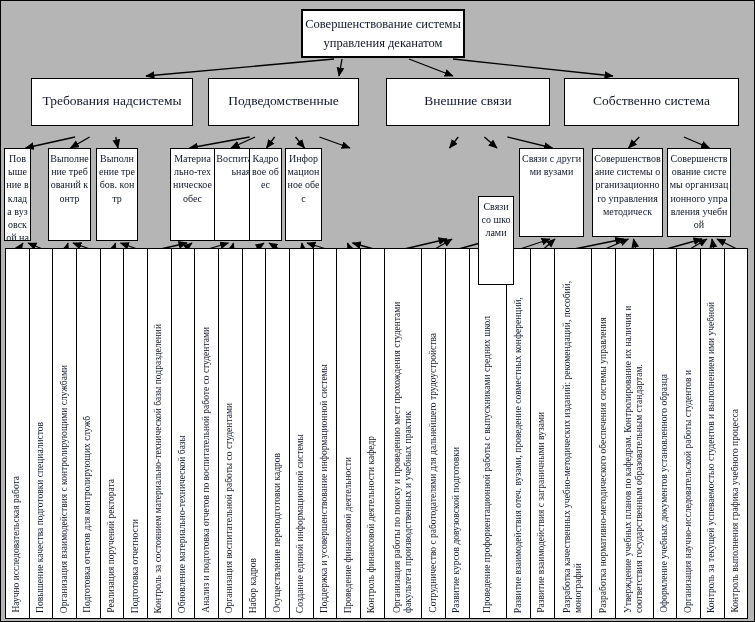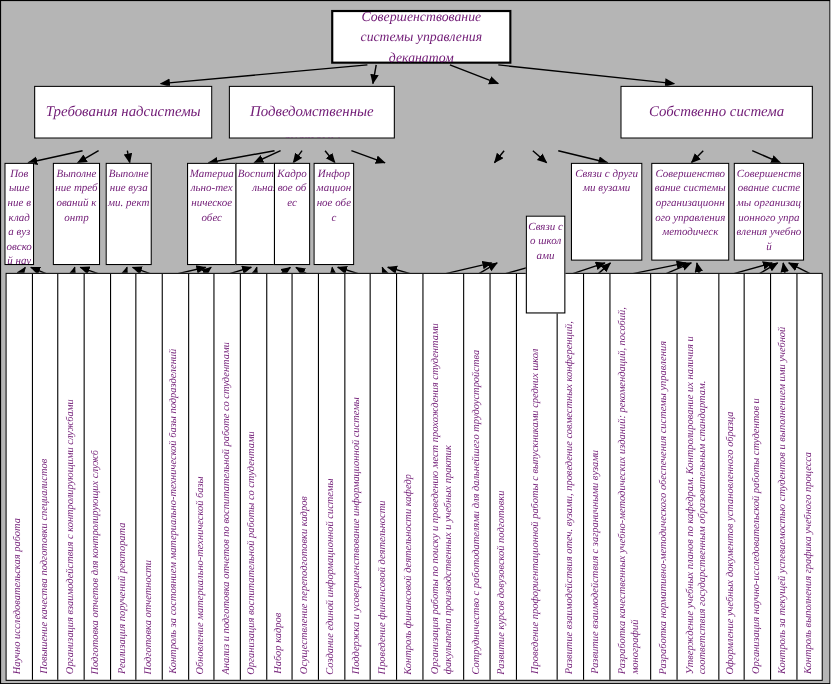--- a/index.html
+++ b/index.html
@@ -1,21 +1,20 @@
 <!DOCTYPE html>
 <html><head>
 <meta charset="utf-8">
 <style>
   html,body{margin:0;padding:0;background:#fff;}
   #diagram{
     position:relative;width:755px;height:622px;
     background:#b5b5b5;border:1px solid #000;box-sizing:border-box;
-    font-family:"Liberation Serif","DejaVu Serif",serif;color:#701a75;
+    font-family:"Liberation Serif","DejaVu Serif",serif;color:#0f172a;
     overflow:hidden;
-    font-style:italic;
   }
   .box{position:absolute;background:#fff;border:1px solid #000;box-sizing:border-box;z-index:10;}
   .topbox{
     left:300px;top:8px;width:164px;height:49px;border-width:2px;
     display:flex;align-items:center;justify-content:center;text-align:center;
     font-size:12.5px;line-height:1.45;padding:2px;
   }
   .l2box{
     top:77px;height:48px;text-align:center;font-size:13.5px;
     padding-top:9px;line-height:1.9;overflow:hidden;
@@ -47,20 +46,23 @@
   <div class="box topbox">
     <span>Совершенствование системы управления деканатом</span>
   </div>
 
   <div class="box l2box" style="left:30px;width:162px">
     <span>Требования надсистемы</span>
   </div>
   <div class="box l2box" style="left:207px;width:151px">
     <span>Подведомственные системы</span>
   </div>
+  <div class="box l2box" style="left:385px;width:164px">
+    <span>Внешние связи</span>
+  </div>
   <div class="box l2box" style="left:563px;width:175px">
     <span>Собственно система</span>
   </div>
 
   <div id="table">
       <div class="col" style="flex: 1 1 0px;">
         <div class="col-text">Научно исследовательская работа</div>
       </div>
       <div class="col" style="flex: 1 1 0px;">
         <div class="col-text">Повышение качества подготовки специалистов</div>
@@ -142,21 +144,21 @@
       </div>
       <div class="col" style="flex: 1 1 0px;">
         <div class="col-text">Контроль за текущей успеваемостью студентов и выполнением ими учебной</div>
       </div>
       <div class="col" style="flex: 1 1 0px;">
         <div class="col-text">Контроль выполнения графика учебного процесса</div>
       </div>
     </div>
 <div class="box l3box" style="left: 3px; width: 27px; height: 93px;"><span>Повышение вклада вузовской науки в развит</span></div>
     <div class="box l3box" style="left: 47px; width: 43px; height: 93px;"><span>Выполнение требований контр</span></div>
-    <div class="box l3box" style="left: 95px; width: 42px; height: 93px;"><span>Выполнение вузами. рект</span></div>
+    <div class="box l3box" style="left: 95px; width: 42px; height: 93px;"><span>Выполнение требов. контр</span></div>
     <div class="box l3box" style="left: 169px; width: 45px; height: 93px;"><span>Материально-техническое обес</span></div>
     <div class="box l3box" style="left: 213px; width: 54px; height: 93px;"><span>Воспитательная</span></div>
     <div class="box l3box" style="left: 248px; width: 33px; height: 93px;"><span>Кадровое обес</span></div>
     <div class="box l3box" style="left: 284px; width: 37px; height: 93px;"><span>Информационное обес</span></div>
     <div class="box l3box" style="left: 477px; width: 36px; height: 89px; margin-top: 48px;"><span>Связи со школами</span></div>
     <div class="box l3box" style="left: 518px; width: 65px; height: 89px;"><span>Связи с другими вузами</span></div>
     <div class="box l3box" style="left: 591px; width: 71px; height: 89px;"><span>Совершенствование системы организационного управления методическ</span></div>
     <div class="box l3box" style="left: 666px; width: 64px; height: 89px;"><span>Совершенствование системы организационного управления учебной</span></div>
     <svg width="755" height="622" id="connectors">
       <defs>

